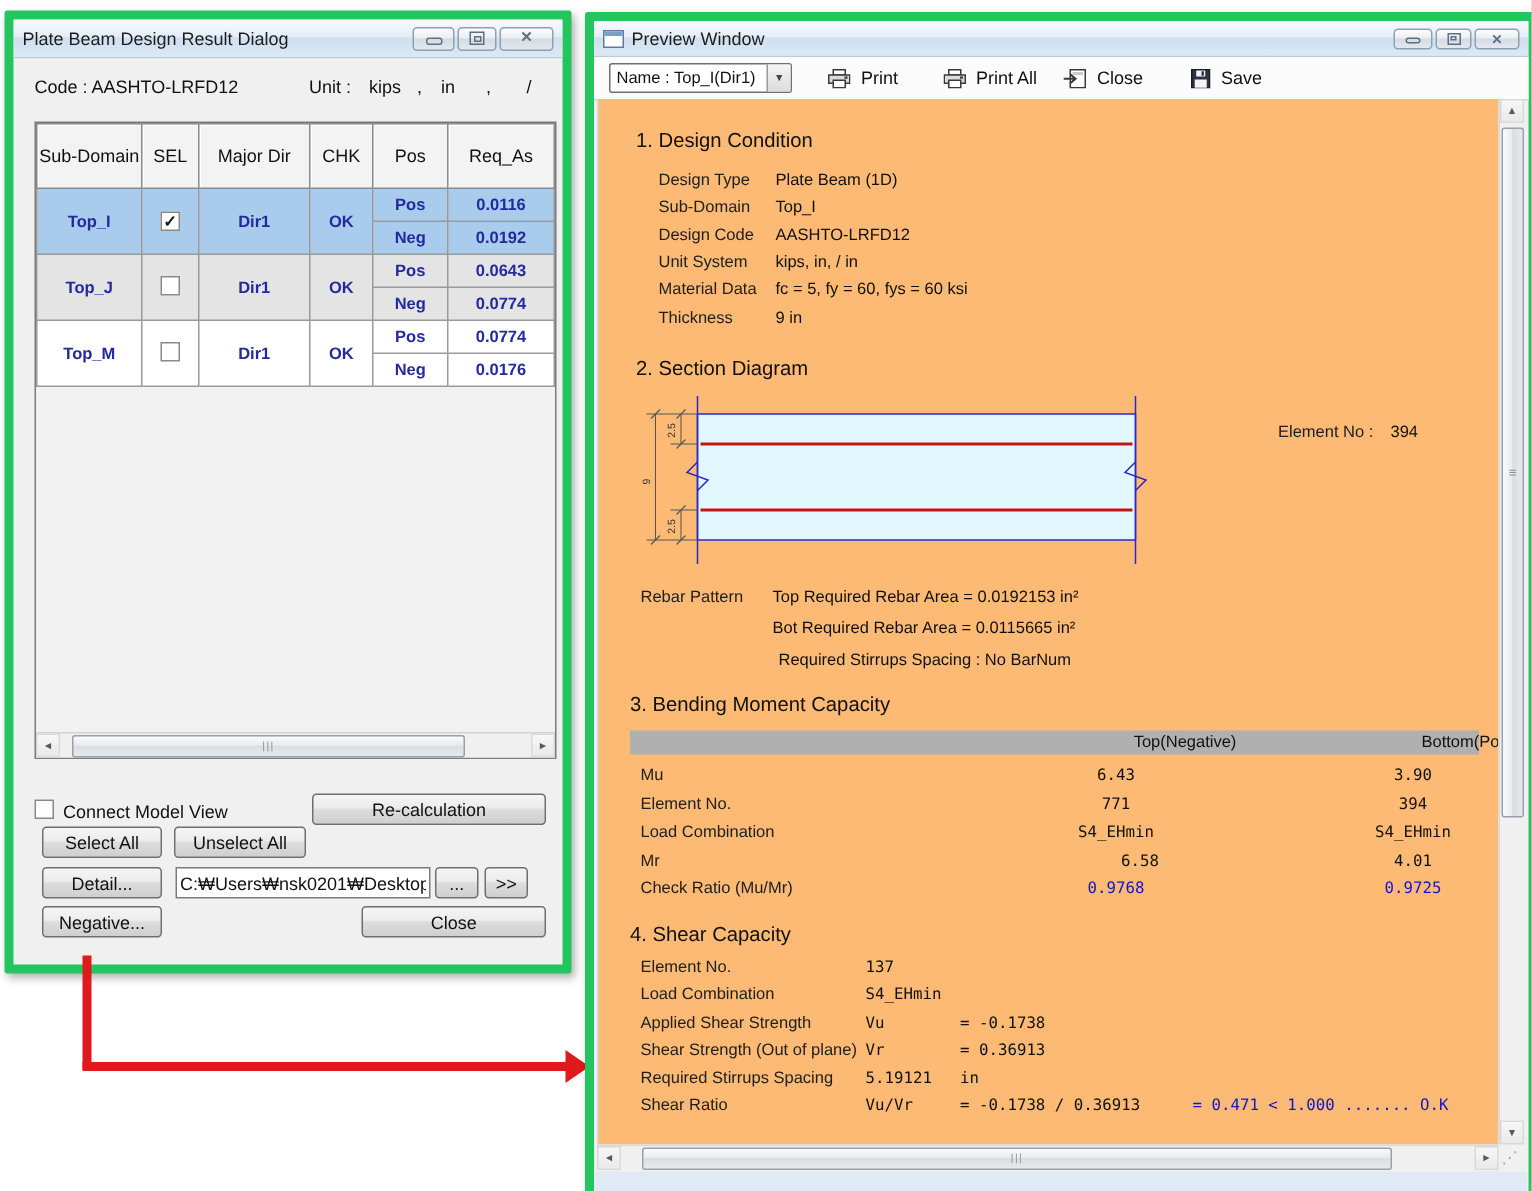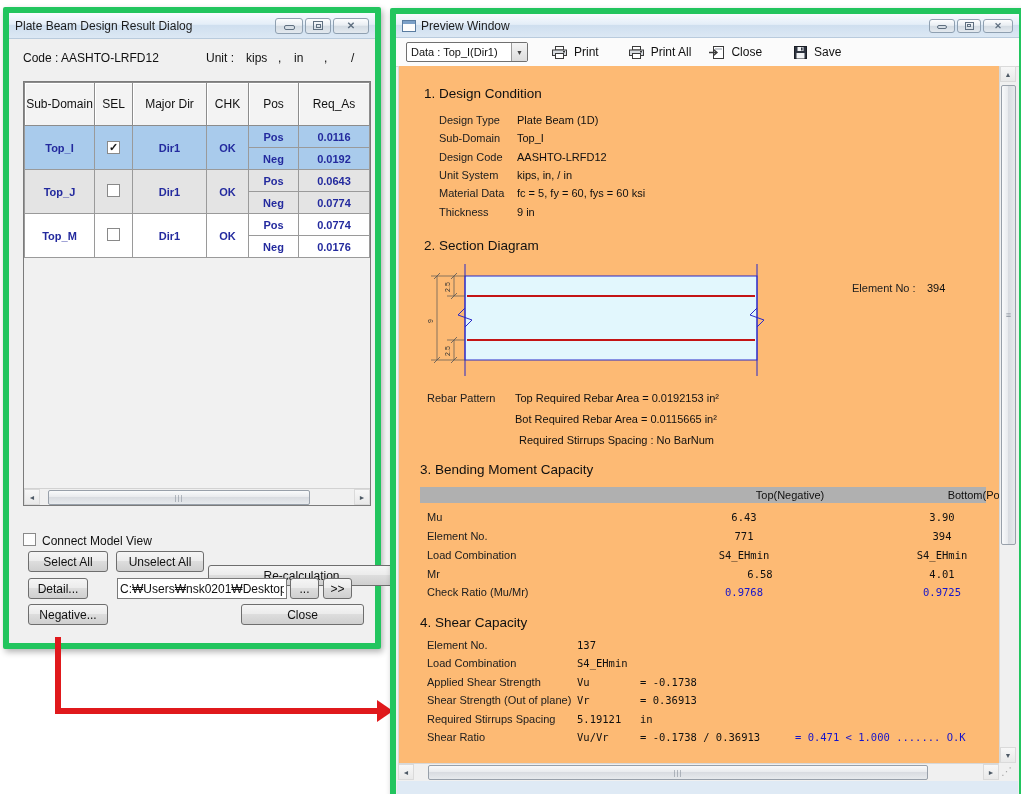--- a/index.html
+++ b/index.html
@@ -218,23 +218,23 @@
       </div>
       <span class="sb-btn">►</span>
     </div>
   </div>
 
   <span class="cb abs" style="left:14px;top:520px;background:#fdfdfd;"></span>
   <span class="abs" style="left:33px;top:521px;font-size:12px;color:#111;">Connect Model View</span>
 
   <div class="btn7" style="left:19px;top:538px;width:80px;">Select All</div>
   <div class="btn7" style="left:107px;top:538px;width:88px;">Unselect All</div>
-  <div class="btn7" style="left:199px;top:552px;width:187px;">Re-calculation</div>
-
-  <div class="btn7" style="left:19px;top:565px;width:60px;">Detail...</div>
+  <div class="btn7" style="left:199px;top:516px;width:156px;">Re-calculation</div>
+
+  <div class="btn7" style="left:19px;top:565px;width:80px;">Detail...</div>
   <input style="position: absolute; left: 108px; top: 565px; width: 164px; height: 19px; border: 1px solid rgb(122, 122, 122); font-size: 12px; font-family: &quot;Liberation Sans&quot;, sans-serif; padding: 0px 2px; box-sizing: content-box; background: rgb(255, 255, 255); color: rgb(17, 17, 17);" value="C:₩Users₩nsk0201₩Desktop">
   <div class="btn7" style="left:281px;top:565px;width:29px;">...</div>
   <div class="btn7" style="left:314px;top:565px;width:29px;">&gt;&gt;</div>
 
   <div class="btn7" style="left:19px;top:591px;width:80px;">Negative...</div>
   <div class="btn7" style="left:232px;top:591px;width:123px;">Close</div>
 </div>
 
 <div class="arrow-v"></div>
 <div class="arrow-h"></div>
@@ -257,21 +257,21 @@
           </span>
         </span>
       <span class="capbtn" style="width:30px;height:14px;">
           <span class="closeglyph" style="font-size:9px;">✕</span>
         </span>
     </span>
   </div>
 
   <div class="toolbar">
     <div class="dd">
-      <span class="dd-text">Data : Top_I(Dir1)</span>
+      <span class="dd-text">Name : Top_I(Dir1)</span>
       <span class="dd-arrow">▼</span>
     </div>
     <div class="tb-item" style="margin-left:24px;">
       <svg width="15" height="13">
         <rect x="3.5" y="0.5" width="8" height="3.5" fill="#fff" stroke="#3a3a3a"></rect>
         <rect x="0.5" y="4" width="14" height="5.5" fill="#d9dde1" stroke="#3a3a3a"></rect>
         <rect x="3.5" y="7.5" width="8" height="5" fill="#fff" stroke="#3a3a3a"></rect>
         <rect x="11" y="5" width="2" height="1.5" fill="#3a3a3a"></rect>
       </svg>
       <span>Print</span>

